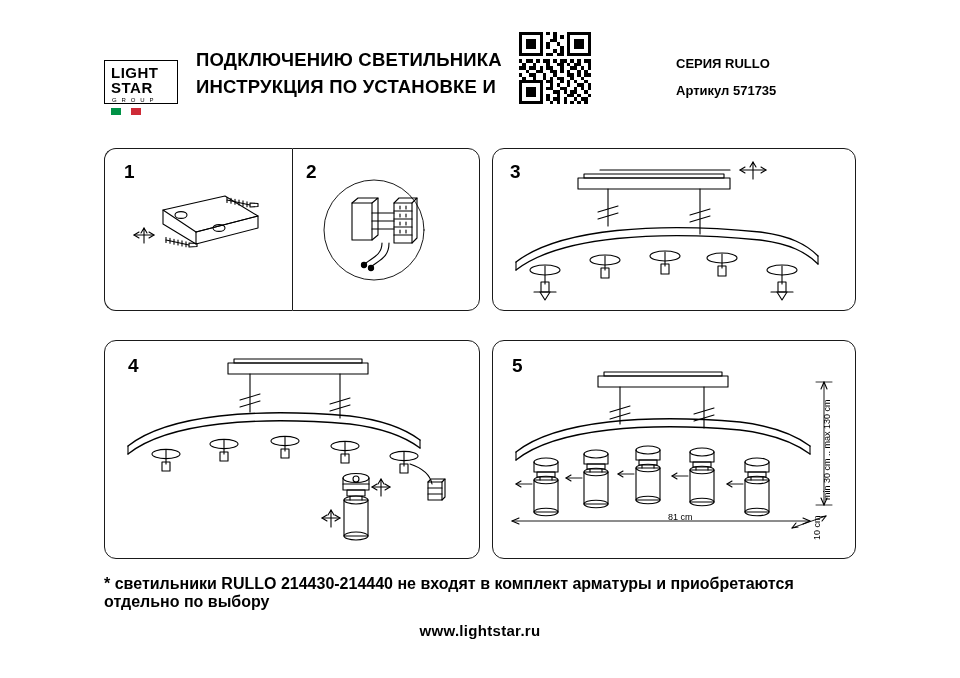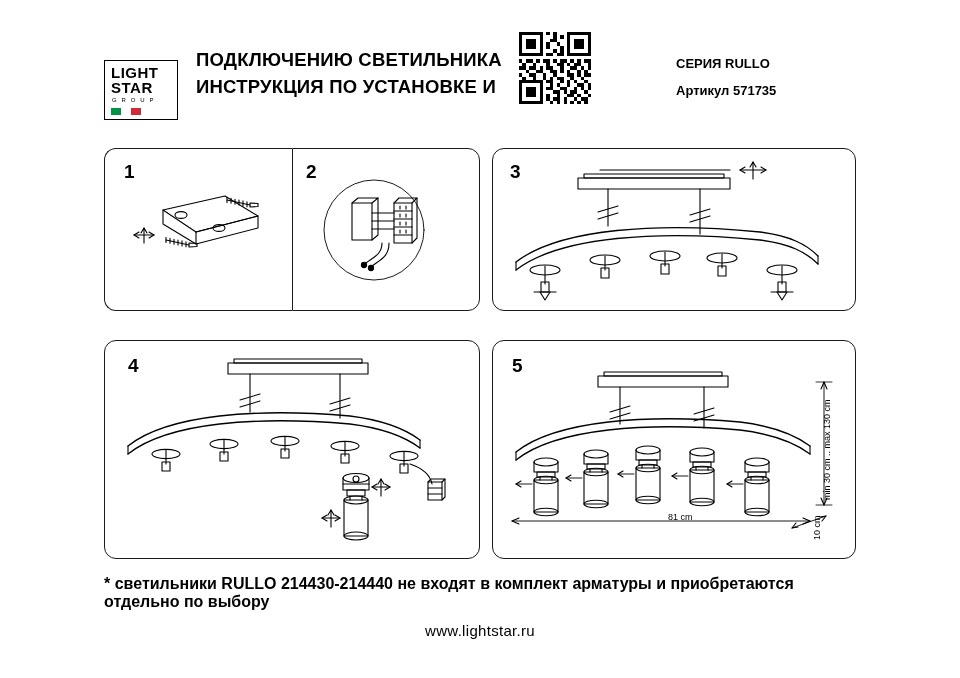--- a/index.html
+++ b/index.html
@@ -23,21 +23,21 @@
   
   .header {
     position: absolute;
     left: 104px; top: 28px;
     width: 752px; height: 78px;
   }
 
   .logo-box {
     position: absolute;
     left: 0; top: 32px;
-    width: 74px; height: 60px;
+    width: 74px; height: 44px;
     border: 1px solid #000;
     background: #fff;
   }
   .logo-light {
     position: absolute; left: 6px; top: 4px;
     font-size: 15px; font-weight: bold; letter-spacing: 0.5px;
     line-height: 15px;
   }
   .logo-star {
     position: absolute; left: 6px; top: 19px;
@@ -114,21 +114,21 @@
     font-size: 16px;
     font-weight: bold;
     line-height: 18px;
   }
   .website {
     position: absolute;
     left: 0; top: 622px;
     width: 960px;
     text-align: center;
     font-size: 15px;
-    font-weight: normal;
+    font-weight: bold;
     letter-spacing: 0.3px;
   }
 
   .svg-layer {
     position: absolute; left: 0; top: 0;
     width: 960px; height: 678px;
     pointer-events: none;
   }
   .dimlabel {
     position: absolute;

